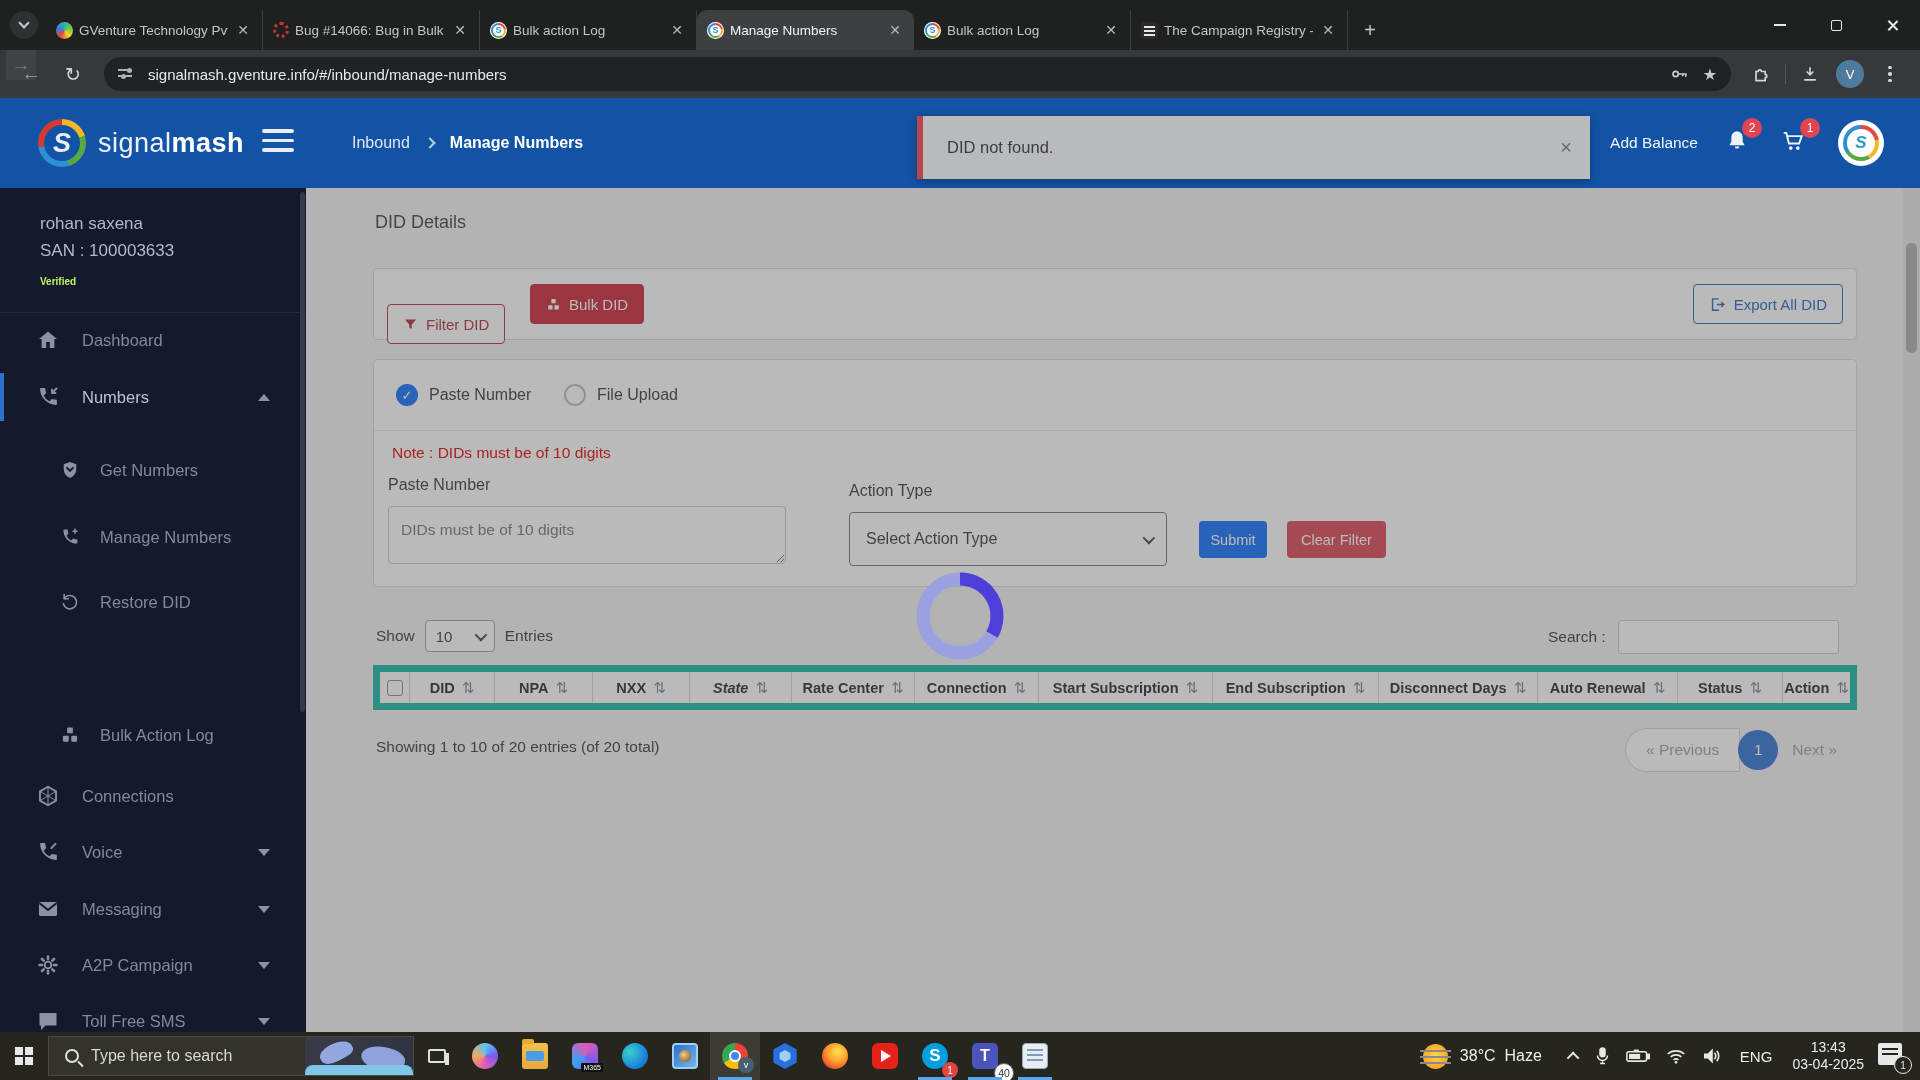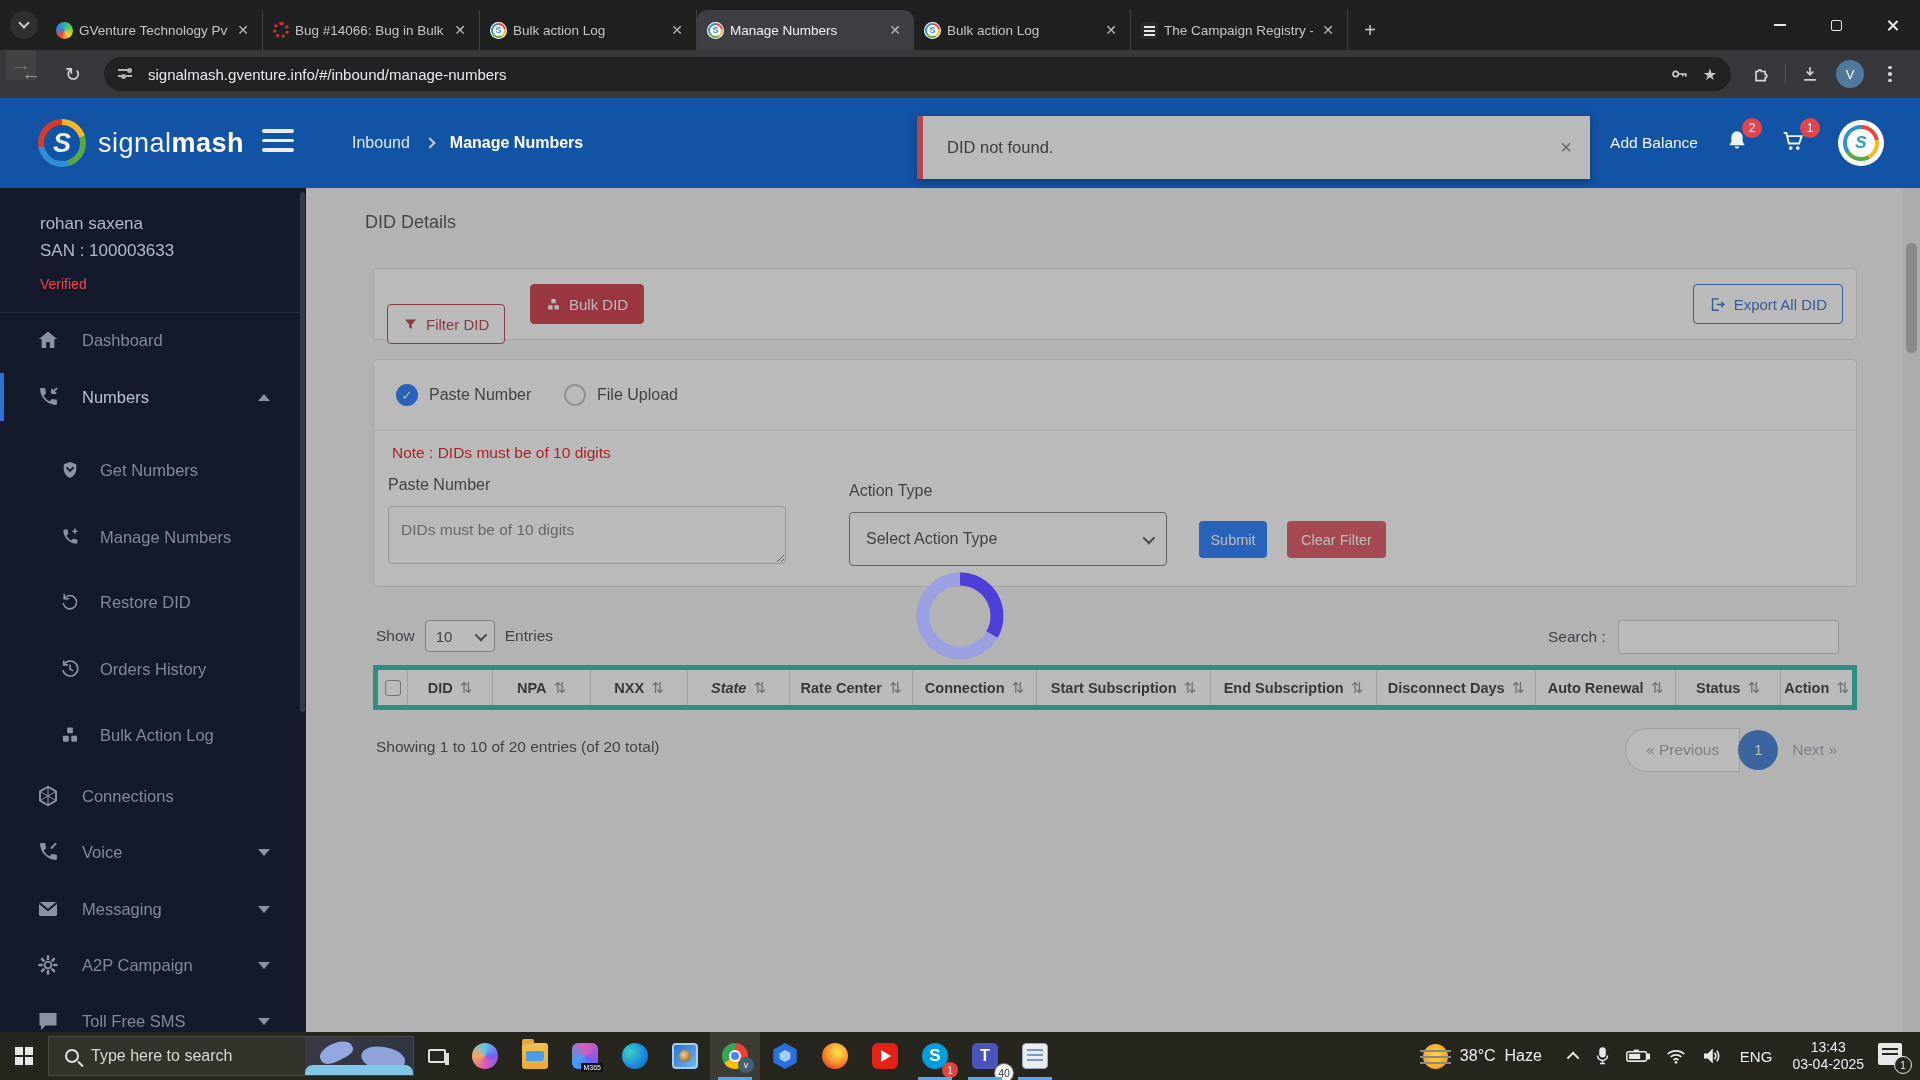--- a/index.html
+++ b/index.html
@@ -75,39 +75,39 @@
 
   .toast { position:absolute; left:917px; top:116px; width:673px; height:63px; background:#b8babc; border-left:6px solid #b6454e; box-shadow:0 2px 8px rgba(0,0,0,.3); display:flex; align-items:center; z-index:20; }
   .toast-msg { margin-left:24px; font-size:16.5px; color:#3d3d3f; flex:1; }
   .toast-x { margin-right:18px; font-size:20px; color:#68696b; }
 
   
   .sidebar { position:absolute; left:0; top:188px; width:306px; bottom:48px; background:#141a2b; }
   .side-user { position:absolute; left:40px; top:26px; color:#b3bac6; }
   .side-user .nm { font-size:17px; margin-bottom:7px; }
   .side-user .sn { font-size:17px; }
-  .side-user .vf { font-size:14px; color:#ef4444; font-weight:normal; margin-top:15px; }
+  .side-user .vf { font-size:10px; color:#bef264; font-weight:bold; margin-top:15px; }
   .side-div { position:absolute; left:0; right:0; top:124px; height:1px; background:#242b3d; }
   .nav-item { position:absolute; left:0; right:0; height:48px; display:flex; align-items:center; color:#818a99; font-size:16.5px; }
   .nav-item .nico { width:24px; height:24px; margin-left:36px; margin-right:22px; flex:none; display:flex; align-items:center; justify-content:center; }
   .nav-item.sub .nico { width:20px; height:20px; margin-left:60px; margin-right:20px; }
   .nav-item.active { border-left:4px solid #2e6fd0; color:#b9c2d2; }
   .nav-item.active .nico { margin-left:32px; }
   .caret { position:absolute; right:36px; width:0; height:0; border-left:6px solid transparent; border-right:6px solid transparent; }
   .caret.up { border-bottom:7px solid #8a93a3; }
   .caret.down { border-top:7px solid #8a93a3; }
   .side-scroll { position:absolute; right:1px; top:4px; width:5px; height:520px; background:#323a4c; border-radius:3px; }
   svg.sic { stroke:#8a93a3; fill:none; stroke-width:1.9; stroke-linecap:round; stroke-linejoin:round; }
   svg.sic .fl { fill:#8a93a3; stroke:none; }
 
   
   .content { position:absolute; left:306px; top:188px; right:0; bottom:48px; background:#f3f4f6; }
   .dim { position:absolute; inset:0; background:rgba(82,82,82,.40); z-index:40; }
   .spinner { position:absolute; left:606px; top:380px; z-index:50; }
-  .page-title { position:absolute; left:59px; top:24px; font-size:18px; color:#3a3f44; }
+  .page-title { position:absolute; left:69px; top:24px; font-size:18px; color:#3a3f44; }
   .card { position:absolute; left:67px; width:1484px; background:#fff; border:1px solid #d9dbdd; border-radius:4px; }
   .card1 { top:80px; height:72px; }
   .btn { display:inline-flex; align-items:center; gap:8px; border-radius:4px; font-size:15px; padding:0 15px; height:40px; }
   .btn-filter { position:absolute; left:13px; top:15px; border:1px solid #b02a37; color:#b02a37; background:#fff;margin-top:20px; }
   .btn-bulk { position:absolute; left:156px; top:15px; background:#c82333; color:#fff; border:1px solid #c82333; }
   .btn-export { position:absolute; right:13px; top:15px; border:1px solid #2563c4; color:#2563c4; background:#fff; }
   .card2 { top:171px; height:228px; }
   .radio-row { position:absolute; left:0; right:0; top:0; height:71px; border-bottom:1px solid #e4e6e8; }
   .radio { position:absolute; top:24px; display:flex; align-items:center; gap:11px; font-size:16px; color:#33383d; }
   .r1 { left:22px; } .r2 { left:190px; }
@@ -122,21 +122,21 @@
   .sel-action { left:475px; top:152px; width:318px; height:54px; font-size:16px; padding:0 16px; }
   .sel-chev { position:absolute; right:14px; width:9px; height:9px; border-right:2px solid #444; border-bottom:2px solid #444; transform:rotate(45deg) translateY(-2px); }
   .btn-submit { position:absolute; left:825px; top:161px; width:68px; height:37px; background:#0d6efd; color:#fff; border-radius:4px; font-size:14.5px; display:flex; align-items:center; justify-content:center; }
   .btn-clear { position:absolute; left:913px; top:161px; width:99px; height:37px; background:#dc4552; color:#fff; border-radius:4px; font-size:14.5px; display:flex; align-items:center; justify-content:center; }
 
   .show-row { position:absolute; left:70px; top:432px; display:flex; align-items:center; font-size:15.5px; color:#33383d; }
   .sel-entries { position:relative; margin:0 10px; width:70px; height:32px; border:1px solid #9aa0a6; border-radius:4px; background:#fff; display:flex; align-items:center; padding:0 10px; font-size:15px; }
   .search-row { position:absolute; left:1242px; top:432px; display:flex; align-items:center; font-size:15.5px; color:#33383d; }
   .search-input { margin-left:12px; width:221px; height:34px; border:1px solid #c6c9cc; border-radius:3px; background:#fff; padding:0 8px; font-size:15px; }
 
-  .thead { position:absolute; left:67px; top:477px; width:1484px; height:45px; display:flex; background:#fff; border:5px solid #14b8a6; }
+  .thead { position:absolute; left:67px; top:477px; width:1484px; height:45px; display:flex; background:#fff; border:7px solid #14b8a6; }
   .th { border-right:1px solid #d4d7da; display:flex; align-items:center; justify-content:center; gap:7px; font-size:14.5px; font-weight:bold; color:#23272b; }
   .th:last-child { border-right:none; }
   .th .sort::after { content:"⇅"; color:#7d838a; font-weight:normal; font-size:15px; }
   .cb { width:16px; height:16px; border:1.6px solid #868b90; border-radius:3px; background:#fff; }
 
   .summary { position:absolute; left:70px; top:550px; font-size:15.5px; color:#33383d; }
   .pager { position:absolute; left:1319px; top:540px; display:flex; align-items:center; }
   .pg-prev { height:44px; padding:0 20px; border:1px solid #ced2d6; border-radius:22px 0 0 22px; color:#9aa0a6; font-size:15.5px; display:flex; align-items:center; background:#fff; }
   .pg-cur { width:40px; height:40px; border-radius:50%; background:#2e71d3; color:#fff; font-size:15.5px; display:flex; align-items:center; justify-content:center; margin-left:-2px; z-index:2; }
   .pg-next { color:#9aa0a6; font-size:15.5px; margin-left:14px; }
@@ -380,30 +380,20 @@
     </div>
     <div class="nav-item sub" style="top:390px;">
       <span class="nico">
         <svg class="sic" width="20" height="20" viewBox="0 0 24 24">
             <path d="M5 8a8 8 0 1 1-1 6"></path>
             <path d="M5 3v5h5"></path>
           </svg>
         </span>
       <span>Restore DID</span>
     </div>
-    <div class="nav-item sub" style="top:457px;">
-      <span class="nico">
-        <svg class="sic" width="20" height="20" viewBox="0 0 24 24">
-            <path d="M4.5 7a9 9 0 1 1-.8 7"></path>
-            <path d="M4.5 2.5V7H9"></path>
-            <path d="M12 7.5V12l3.2 2"></path>
-          </svg>
-        </span>
-      <span>Orders History</span>
-    </div>
     <div class="nav-item sub" style="top:523px;">
       <span class="nico">
         <svg class="sic" width="20" height="20" viewBox="0 0 24 24">
             <rect class="fl" x="8.5" y="3" width="7" height="7" rx="1"></rect>
             <rect class="fl" x="3.5" y="13" width="7" height="7" rx="1"></rect>
             <rect class="fl" x="13.5" y="13" width="7" height="7" rx="1"></rect>
           </svg>
         </span>
       <span>Bulk Action Log</span>
     </div>

